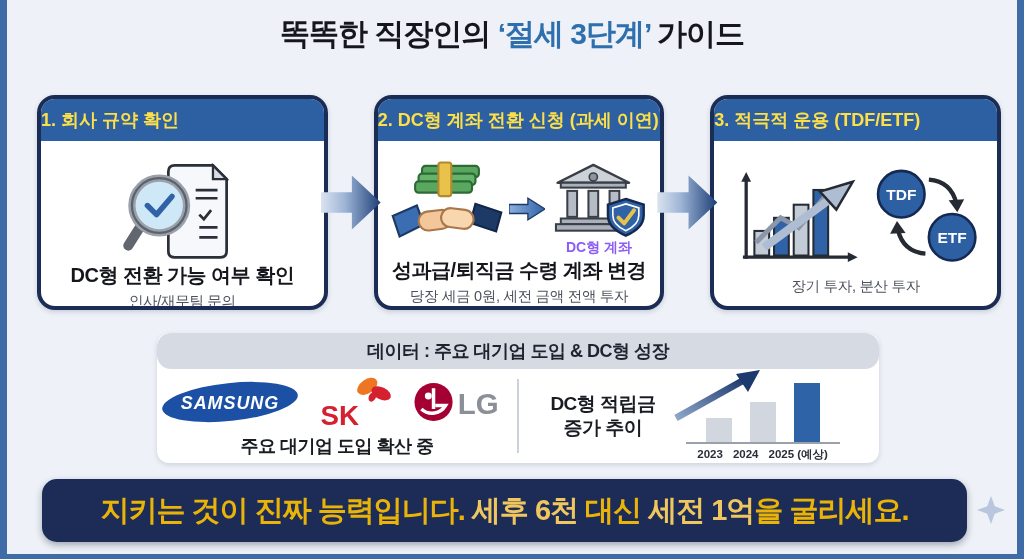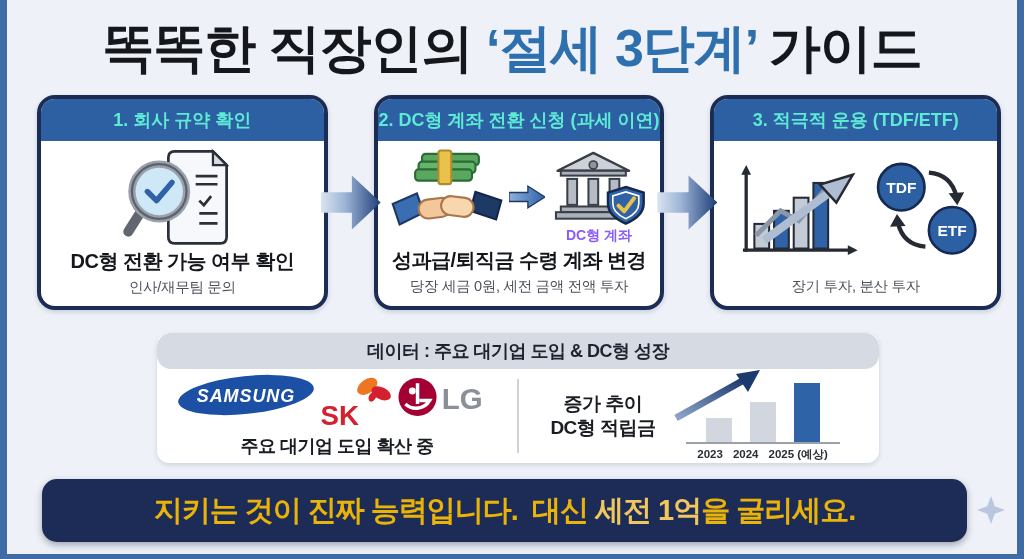--- a/index.html
+++ b/index.html
@@ -9,43 +9,43 @@
     font-family:"Liberation Sans","DejaVu Sans",sans-serif;
     background:#eef1f7;
     border-left:7px solid #3f6ba6;
     border-right:7px solid #3f6ba6;
     border-bottom:5px solid #3f6ba6;
     overflow:hidden;
   }
   
   .title {
     position:absolute; top:14px; left:0; width:100%;
-    text-align:center; font-size:52px; font-weight:800;
+    text-align:center; font-size:30px; font-weight:800;
     letter-spacing:-1px; color:#15171c; white-space:pre-wrap;
   }
   .title .hl { color:#2e6fae; }
   
   .steps-row {
     position:absolute; top:95px; left:30px; width:964px; height:215px;
     display:flex; align-items:stretch;
   }
   .card {
     flex:1 1 0; background:#ffffff; border:4px solid #1b2c55;
     border-radius:18px; overflow:hidden; display:flex; flex-direction:column;
     box-shadow:0 2px 5px rgba(25,45,90,.18);
   }
   .card-header {
-    background:#2d5fa3; color:#5eead4; text-align:center;
+    background:#2d5fa3; color:#fde047; text-align:left;
     font-weight:800; font-size:18px; line-height:42px; height:42px;
     white-space:nowrap;
   }
   .card-header .note { font-size:18px; font-weight:700; }
   .card-body {
     flex:1; display:flex; flex-direction:column; align-items:center;
-    justify-content:flex-end; padding:5px 4px 10px;
+    justify-content:flex-end; padding:19px 4px 10px;
   }
   .icon-zone { flex:1; display:flex; align-items:center; justify-content:center; gap:6px; width:100%; }
   .main-text { font-size:20px; font-weight:800; color:#14161b; letter-spacing:-0.5px; white-space:nowrap; }
   .sub-text  { font-size:14.5px; color:#4c515b; margin-top:3px; letter-spacing:-0.3px; white-space:nowrap; }
   .bank-col { display:flex; flex-direction:column; align-items:center; }
   .bank-caption { font-size:14px; font-weight:800; color:#8b5cf6; margin-top:1px; }
   
   .flow-arrow {
     width:60px; height:64px; align-self:center; flex:0 0 auto;
     margin:0 -7px; z-index:3;
@@ -60,21 +60,21 @@
     display:flex; flex-direction:column;
   }
   .data-header {
     background:#d5dae3; color:#1d2430; font-size:18px; font-weight:800;
     text-align:center; height:36px; line-height:36px; letter-spacing:-0.5px;border-radius:14px;
   }
   .data-body { flex:1; display:flex; align-items:stretch; }
   .data-left {
     flex:1; display:flex; flex-direction:column; align-items:center; justify-content:center; gap:4px;
   }
-  .logos-row { display:flex; align-items:flex-start; }
+  .logos-row { display:flex; align-items:center; gap:16px; }
   .companies-caption { font-size:18px; font-weight:800; color:#191c22; letter-spacing:-0.5px; }
   .data-divider { width:2px; background:#ccd1da; margin:10px 0; }
   .data-right {
     flex:1; display:flex; align-items:center; justify-content:center; gap:22px;
   }
   .chart-title { font-size:19px; font-weight:800; color:#191c22; text-align:center; line-height:1.25; letter-spacing:-0.5px; }
   .mini-chart { position:relative; width:170px; height:92px; }
   .mini-bars {
     position:absolute; left:8px; right:8px; bottom:18px; height:66px;
     display:flex; align-items:flex-end; justify-content:center; gap:18px;
@@ -237,22 +237,22 @@
           <line x1="26" y1="10" x2="26" y2="34" stroke="#ffffff" stroke-width="4"></line>
           <path d="M12 34 a18 18 0 0 0 28 -4 h-12" fill="none" stroke="#ffffff" stroke-width="4"></path>
           <text x="54" y="40" font-size="34" font-weight="bold" fill="#8b9098">LG</text>
         </svg>
       </div>
       <div class="companies-caption">주요 대기업 도입 확산 중</div>
     </div>
     <div class="data-divider"></div>
     <div class="data-right">
       <div class="chart-title">
+        <div>DC형 적립금</div>
         <div>증가 추이</div>
-        <div>DC형 적립금</div>
       </div>
       <div class="mini-chart">
         <div class="mini-bars">
             <div class="mini-bar" style="height: 24px; background: rgb(210, 215, 223);"></div>
             <div class="mini-bar" style="height: 40px; background: rgb(210, 215, 223);"></div>
             <div class="mini-bar" style="height: 59px; background: rgb(47, 99, 168);"></div>
           </div>
         <div class="mini-labels">
             <div>2023</div>
             <div>2024</div>
@@ -266,16 +266,16 @@
           </linearGradient>
             </defs>
           <line x1="4" y1="52" x2="72" y2="14" stroke="url(#gChartArrow)" stroke-width="7"></line>
           <polygon points="88,4 64,8 76,26" fill="#1d3a6e"></polygon>
         </svg>
       </div>
     </div>
   </div>
 </div>
 
-<div class="footer-banner"><span class="seg w">지키는 것이 진짜 능력입니다. </span><span class="seg w"> 대신 </span><span class="seg g">세전 1억</span><span class="seg w">을 굴리세요.</span></div>
+<div class="footer-banner"><span class="seg w">지키는 것이 진짜 능력입니다. </span><span class="seg g">세후 6천</span><span class="seg w"> 대신 </span><span class="seg g">세전 1억</span><span class="seg w">을 굴리세요.</span></div>
 <svg class="sparkle" width="28" height="28" viewBox="0 0 26 26">
   <path d="M13 0 L16.5 9.5 L26 13 L16.5 16.5 L13 26 L9.5 16.5 L0 13 L9.5 9.5 Z" fill="#b9c6de"></path>
 </svg>
 
 </body></html>

